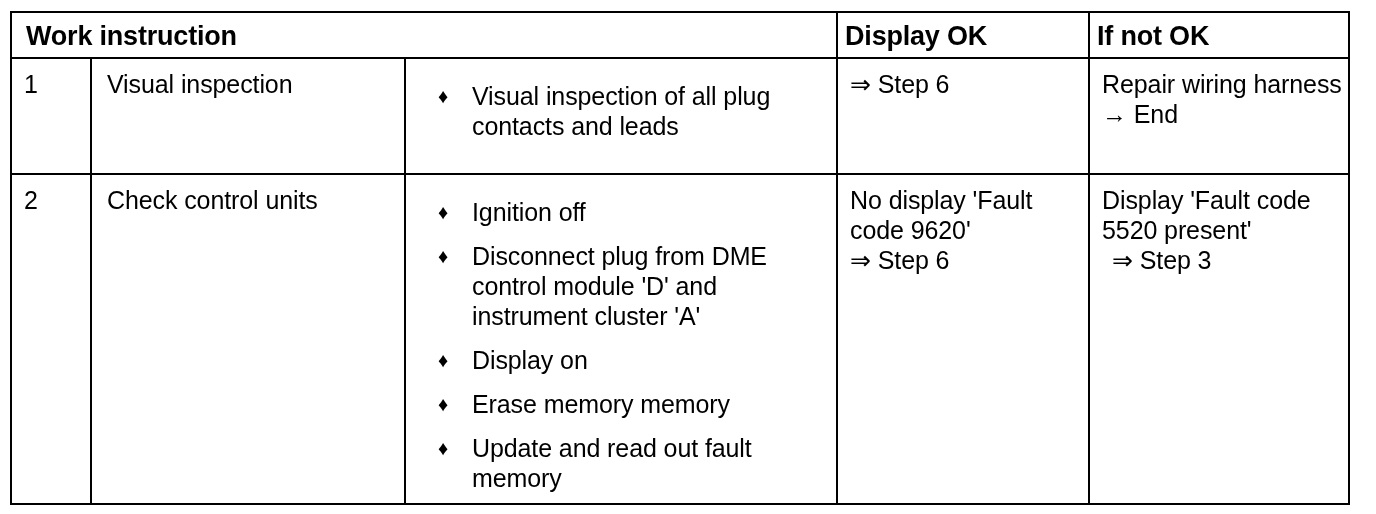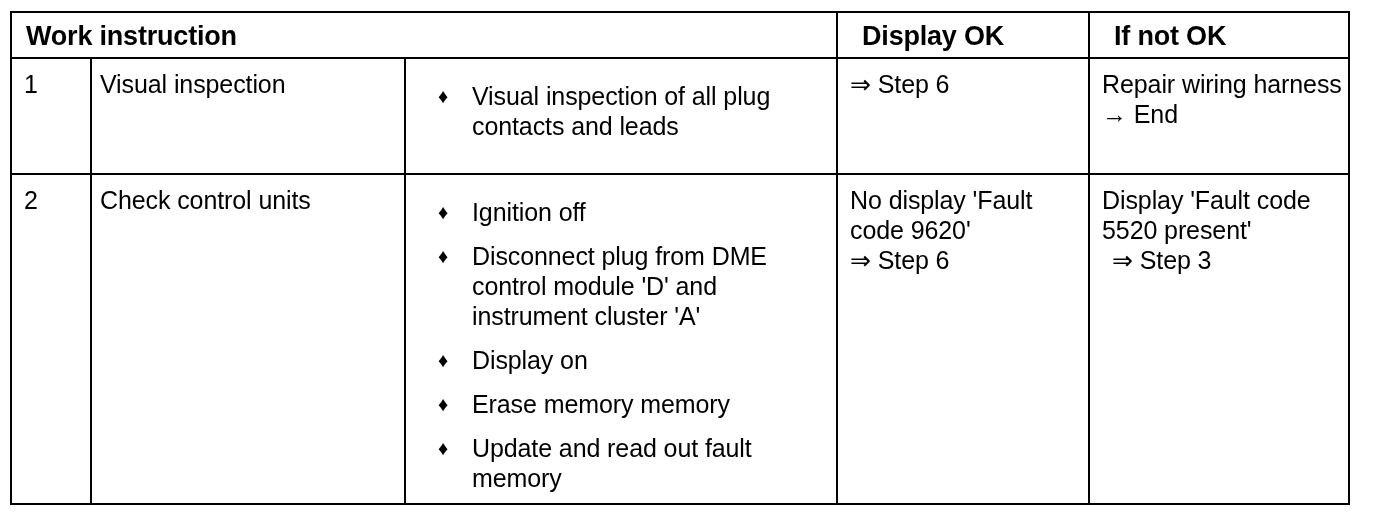--- a/index.html
+++ b/index.html
@@ -54,33 +54,33 @@
     font-size: 27px;
     line-height: 30px;
     letter-spacing: -0.2px;
     text-align: left;
     height: 44px;
   }
   .hdr-inner {
     padding: 8px 0 6px 14px;
     white-space: nowrap;
   }
-  .hdr-inner.tight { padding-left: 24px; }
+  .hdr-inner.tight { padding-left: 7px; }
 
   
   td.cell {
     font-size: 25px;
     line-height: 30px;
     letter-spacing: -0.1px;
   }
   .cell-inner {
     padding: 10px 8px 10px 14px;
   }
   .cell-inner.step   { padding-left: 12px; }
-  .cell-inner.name   { padding-left: 8px; }
+  .cell-inner.name   { padding-left: 15px; }
   .cell-inner.detail { padding: 10px 6px 10px 14px; }
   .cell-inner.outcome{ padding: 10px 6px 10px 12px; }
 
   td.row1 { height: 114px; }
   td.row2 { height: 327px; }
 
   
   ul.bullets {
     list-style: none;
     margin: 0;

